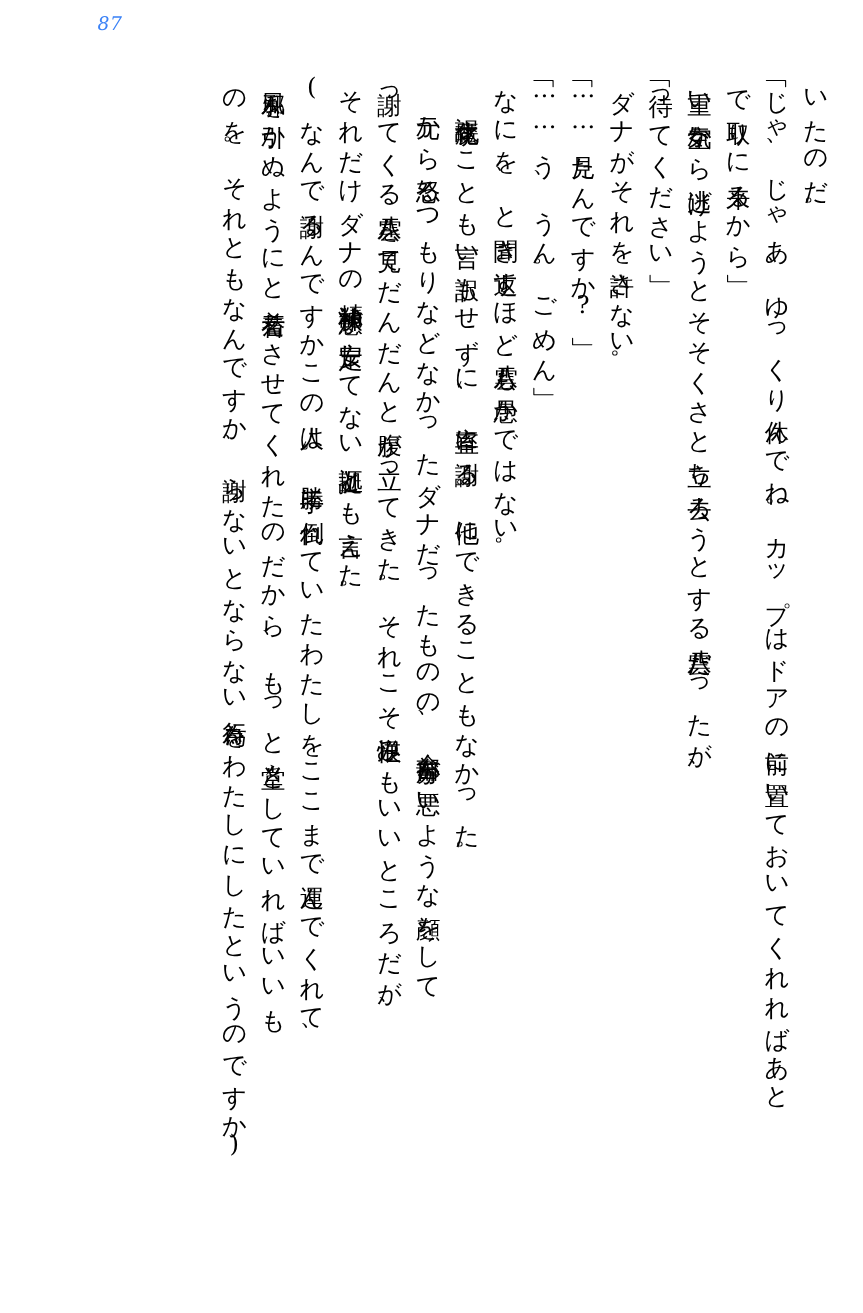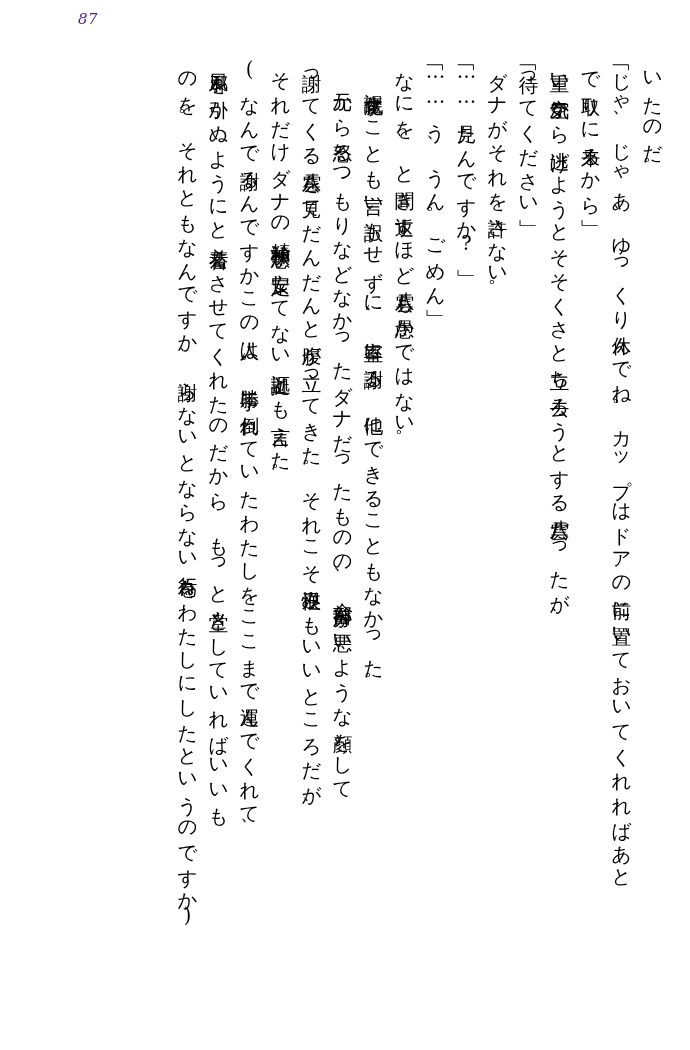--- a/index.html
+++ b/index.html
@@ -21,21 +21,21 @@
     background: #ffffff;
     box-sizing: border-box;
   }
   .page-number {
     position: absolute;
     top: 10px;
     left: 78px;
     font-size: 15px;
     font-style: italic;
     font-family: "DejaVu Serif", "Liberation Serif", serif;
-    color: #4c1d95;
+    color: #3b82f6;
     letter-spacing: 0.5px;
   }
   .text-body {
     position: absolute;
     top: 58px;
     left: 30px;
     right: 28px;
     height: 965px;
     display: flex;
     flex-direction: row-reverse;

